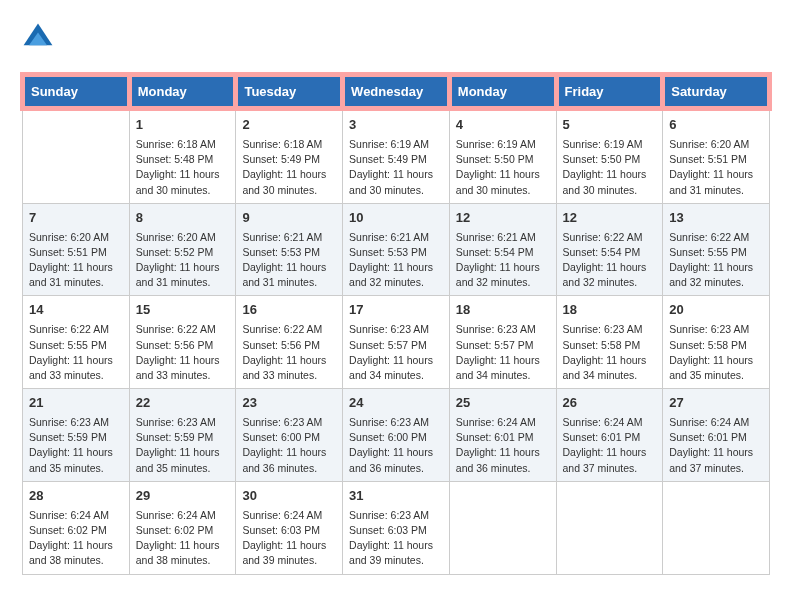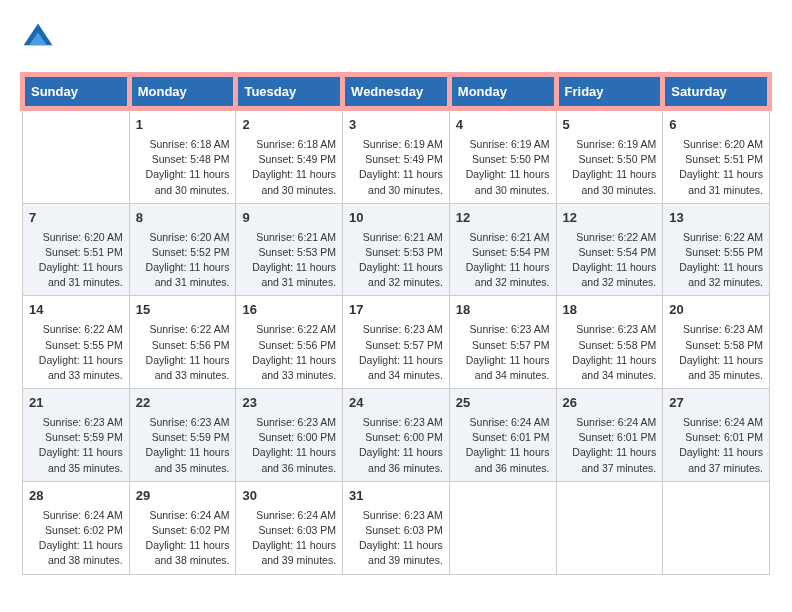--- a/index.html
+++ b/index.html
@@ -75,21 +75,20 @@
     }
     .day-num {
       font-size: 13px;
       font-weight: bold;
       display: block;
       margin-bottom: 2px;
     }
     .day-info {
       font-size: 10.5px;
       color: #333;
-      text-align: right;
     }
     td.empty {
       background: #f9f9f9;
     }
   </style>
 </head>
 <body>
 
 <div class="header">
   <div class="logo">

